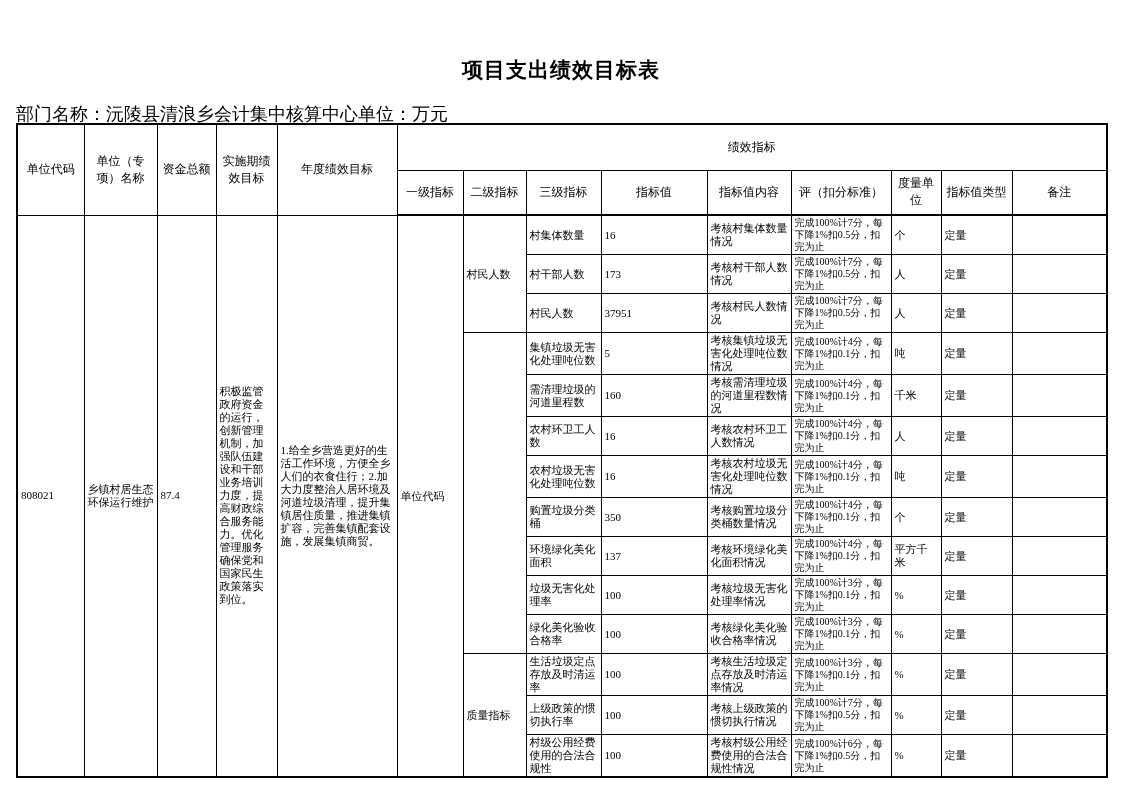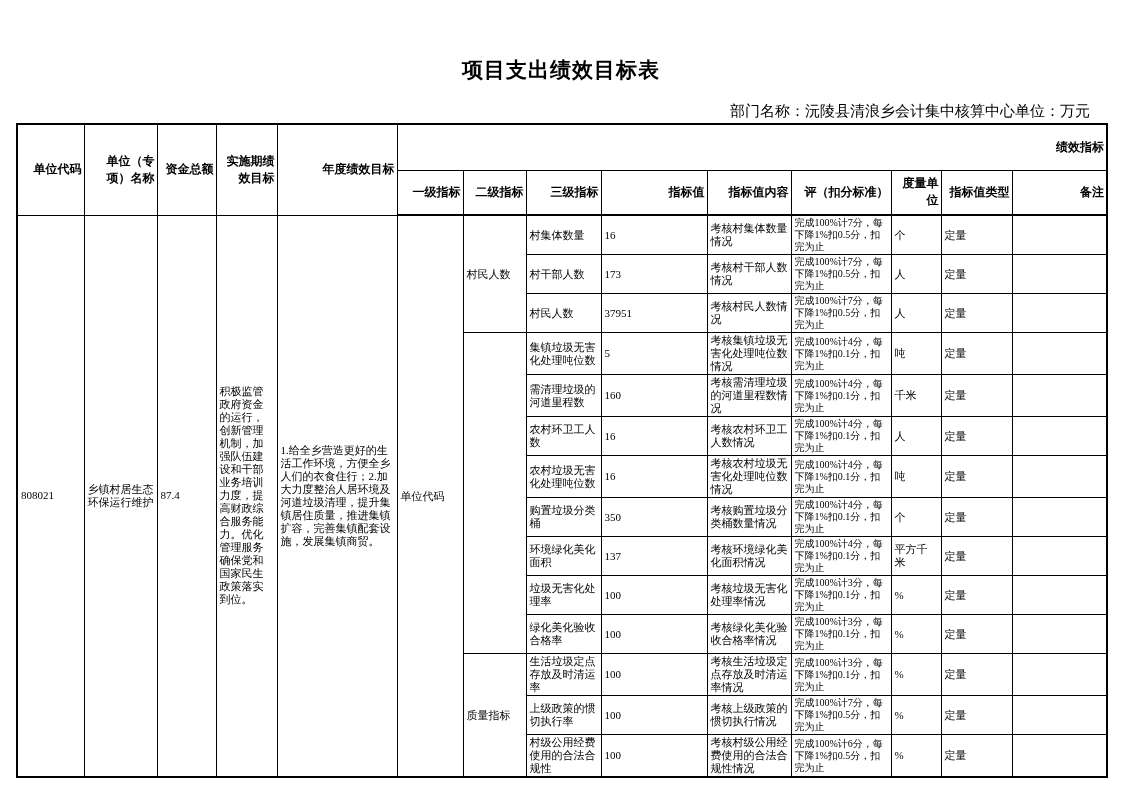--- a/index.html
+++ b/index.html
@@ -16,43 +16,43 @@
     position: absolute;
     top: 56px; left: 0; width: 100%;
     margin: 0;
     text-align: center;
     font-size: 21px;
     font-weight: bold;
     letter-spacing: 1px;
   }
   .meta-row {
     position: absolute;
-    top: 102px; left: 0; width: 1090px;
+    top: 102px; left: 16px; width: 1090px;
     display: flex;
-    justify-content: flex-end;
-    font-size: 15px;
+    justify-content: flex-start;
+    font-size: 18px;
   }
   .table-wrap { position: absolute; top: 123px; left: 16px; width: 1090px; }
   table.ptable {
     border-collapse: collapse;
     table-layout: fixed;
     width: 1090px;
     border: 2px solid #000;
   }
   .ptable th, .ptable td {
     border: 1px solid #000;
     padding: 1px 3px;
     overflow: hidden;
     vertical-align: middle;
     word-break: break-all;
   }
   .ptable th {
     font-size: 12px;
-    font-weight: bold;
-    text-align: right;
+    font-weight: normal;
+    text-align: center;
     padding: 1px 2px;
   }
   .ptable thead tr.hrow1 { height: 46px; }
   .ptable thead tr.hrow2 { height: 45px; }
   .ptable thead tr.hrow2 th { border-bottom: 2px solid #000; }
   .ptable tbody tr { height: 39px; }
   .ptable td {
     font-size: 11px;
     line-height: 13px;
     text-align: left;

